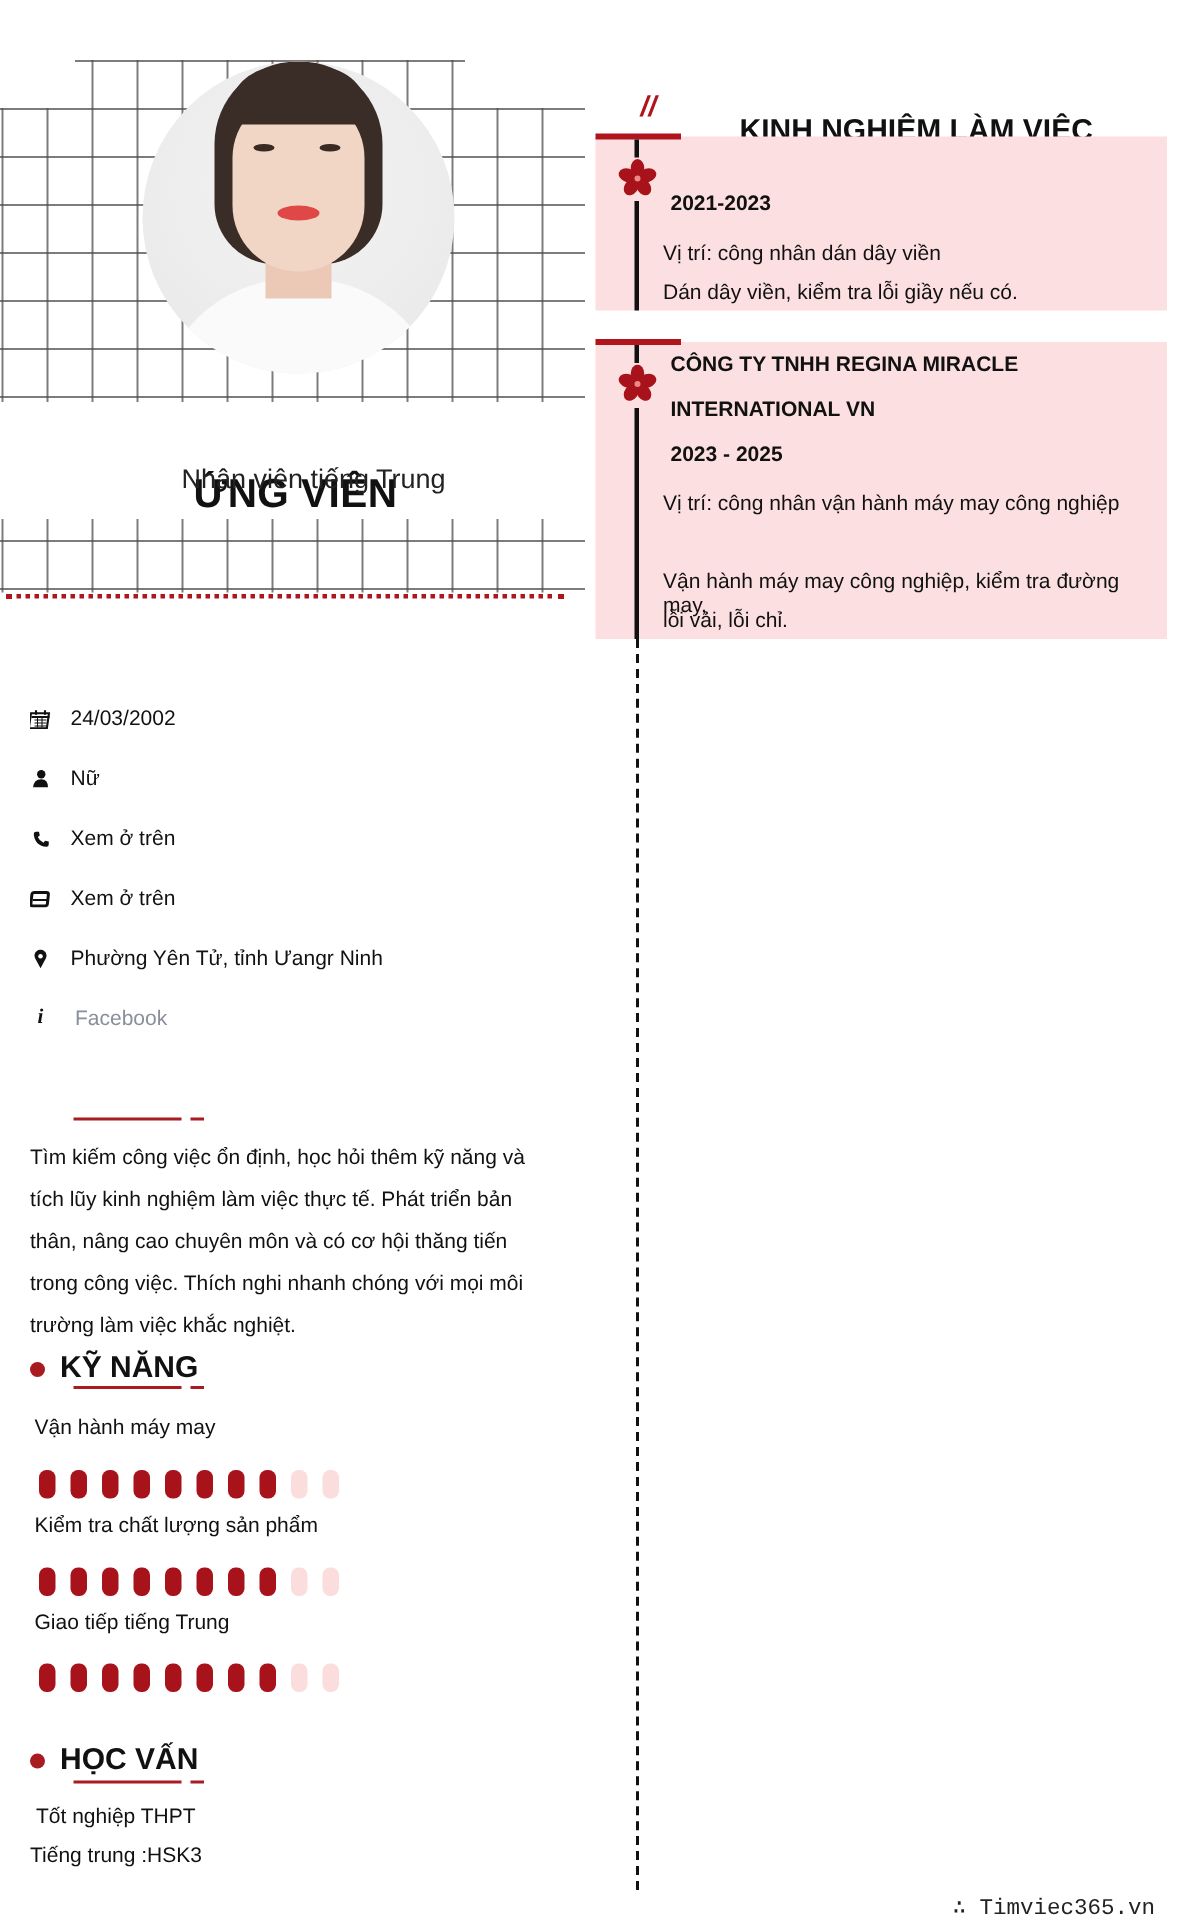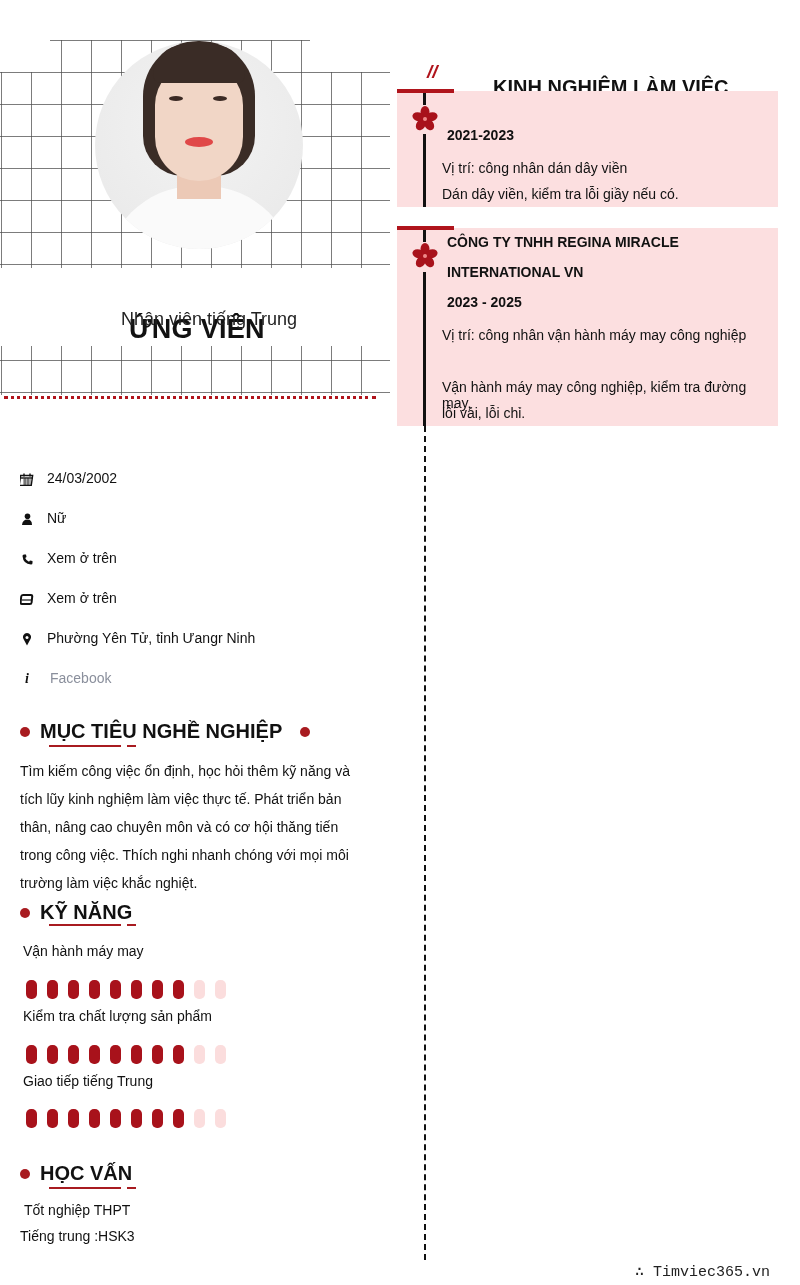--- a/index.html
+++ b/index.html
@@ -154,25 +154,20 @@
         </svg>
     </span>
     <span>Phường Yên Tử, tỉnh Ưangr Ninh</span>
   </div>
 
   <div class="contact-row" style="top:670px">
     <span class="ico" style="font-family:'Liberation Serif',serif;font-weight:bold;font-style:italic;font-size:14px;">i</span>
     <span class="link">Facebook</span>
   </div>
 
-  <div class="sec-head" style="top:720px">
-    <span class="dot"></span>
-    <span>MỤC TIÊU NGHỀ NGHIỆP</span>
-    <span class="dot-end"></span>
-  </div>
   <div class="sec-underline" style="left:49px;top:745px;width:72px"></div>
   <div class="sec-underline" style="left:127px;top:745px;width:9px"></div>
 
   <div class="objective">Tìm kiếm công việc ổn định, học hỏi thêm kỹ năng và tích lũy kinh nghiệm làm việc thực tế. Phát triển bản thân, nâng cao chuyên môn và có cơ hội thăng tiến trong công việc. Thích nghi nhanh chóng với mọi môi trường làm việc khắc nghiệt.</div>
 
   <div class="sec-head" style="top:901px">
     <span class="dot"></span>
     <span>KỸ NĂNG</span>
   </div>
   <div class="sec-underline" style="left:49px;top:924px;width:72px"></div>

